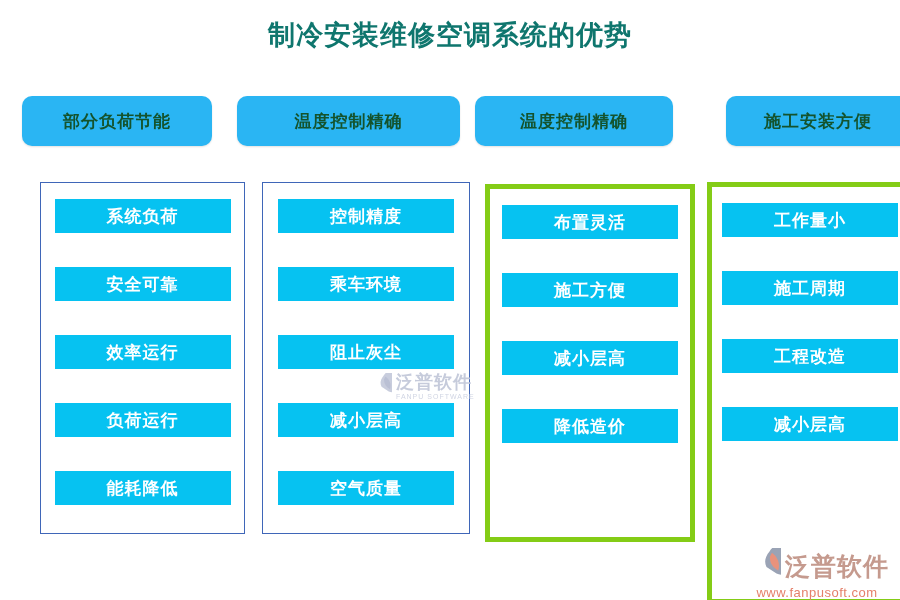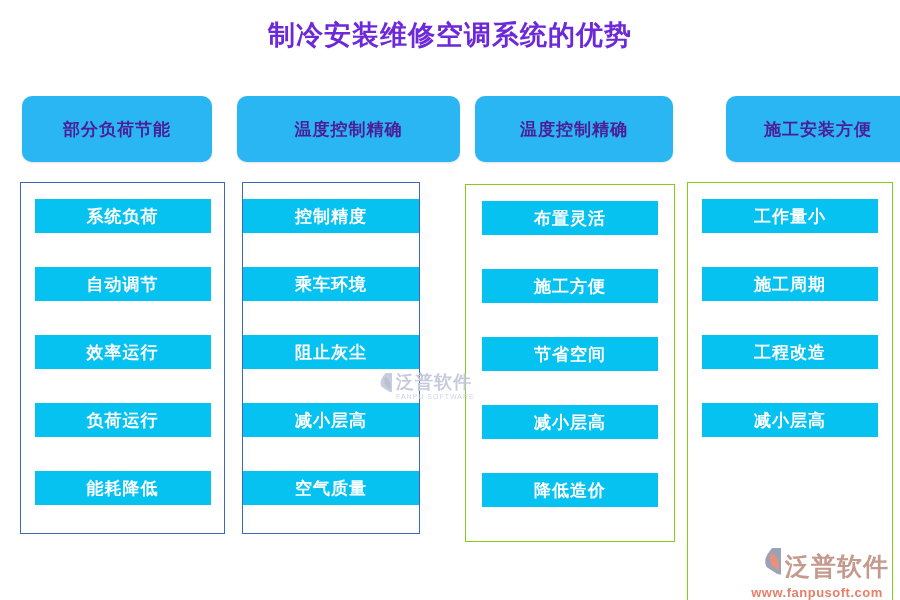--- a/index.html
+++ b/index.html
@@ -2,95 +2,94 @@
 <html><head>
 <meta charset="utf-8">
 <style>
   html,body{margin:0;padding:0;background:#fff;}
   .stage{
     position:relative;width:900px;height:600px;background:#ffffff;overflow:hidden;
     font-family:"Liberation Sans","DejaVu Sans",sans-serif;
   }
   .title{
     position:absolute;left:0;top:17px;width:100%;text-align:center;
-    font-size:27px;font-weight:bold;color:#6d28d9;letter-spacing:1px;
+    font-size:27px;font-weight:bold;color:#0f766e;letter-spacing:1px;
   }
   .hdr{
-    position:absolute;top:96px;height:66px;border-radius:10px;
-    background:#2ab5f3;color:#4c1d95;font-weight:bold;font-size:17px;
+    position:absolute;top:96px;height:50px;border-radius:10px;
+    background:#2ab5f3;color:#14532d;font-weight:bold;font-size:17px;
     display:flex;align-items:center;justify-content:center;letter-spacing:1px;
     box-shadow:0 1px 2px rgba(0,0,0,0.12);
   }
   .hdr0{left:22px;width:190px;}
   .hdr1{left:237px;width:223px;}
   .hdr2{left:475px;width:198px;}
   .hdr3{left:726px;width:184px;}
   .col{
     position:absolute;top:182px;background:#fff;
     display:flex;flex-direction:column;align-items:center;
-    padding-top:16px;gap:34px;box-sizing:border-box;
+    padding-top:16px;gap:34px;box-sizing:border-box;margin-left:20px;
   }
   .col.blue{border:1px solid #3f66b8;}
-  .col.teal{border:1px solid #84cc16;}
+  .col.teal{border:5px solid #84cc16;}
   .col0{left:20px;width:205px;height:352px;}
-  .col1{left:242px;width:178px;height:352px;align-items:center;}
+  .col1{left:242px;width:208px;height:352px;align-items:center;}
   .col2{left:465px;width:210px;height:358px;top:184px;}
   .col3{left:687px;width:206px;height:422px;}
   .item{
     width:176px;height:34px;background:#06c2f1;color:#fff;
     font-weight:bold;font-size:17px;letter-spacing:1px;
     display:flex;align-items:center;justify-content:center;flex:0 0 auto;
   }
   .watermark{
     position:absolute;left:366px;top:373px;display:flex;align-items:flex-start;gap:4px;
     opacity:0.95;
   }
   .watermark .wm-text{display:flex;flex-direction:column;line-height:1;}
   .watermark .wm-name{font-size:18px;font-weight:bold;color:#c3c9da;letter-spacing:1px;}
   .watermark .wm-sub{font-size:7px;color:#ced3e2;letter-spacing:1px;margin-top:2px;}
   .footer-logo{
     position:absolute;left:745px;top:548px;display:flex;flex-direction:column;align-items:center;
   }
   .footer-row{display:flex;align-items:center;gap:4px;}
   .footer-name{font-size:25px;font-weight:bold;color:#c59a8e;letter-spacing:1px;}
-  .footer-url{font-size:13px;font-weight:bold;color:#e5806a;margin-top:1px;letter-spacing:0.5px;}
+  .footer-url{font-size:13px;font-weight:normal;color:#e5806a;margin-top:1px;letter-spacing:0.5px;}
   .logo-svg{display:block;}
 </style>
 </head>
 <body>
 
 <div class="stage">
 
   <div class="title">制冷安装维修空调系统的优势</div>
 
   <div class="hdr hdr0">部分负荷节能</div>
   <div class="hdr hdr1">温度控制精确</div>
   <div class="hdr hdr2">温度控制精确</div>
   <div class="hdr hdr3">施工安装方便</div>
 
   <div class="col col0 blue">
     <div class="item">系统负荷</div>
-    <div class="item">自动调节</div>
+    <div class="item">安全可靠</div>
     <div class="item">效率运行</div>
     <div class="item">负荷运行</div>
     <div class="item">能耗降低</div>
   </div>
 
   <div class="col col1 blue">
     <div class="item">控制精度</div>
     <div class="item">乘车环境</div>
     <div class="item">阻止灰尘</div>
     <div class="item">减小层高</div>
     <div class="item">空气质量</div>
   </div>
 
   <div class="col col2 teal">
     <div class="item">布置灵活</div>
     <div class="item">施工方便</div>
-    <div class="item">节省空间</div>
     <div class="item">减小层高</div>
     <div class="item">降低造价</div>
   </div>
 
   <div class="col col3 teal">
     <div class="item">工作量小</div>
     <div class="item">施工周期</div>
     <div class="item">工程改造</div>
     <div class="item">减小层高</div>
   </div>

